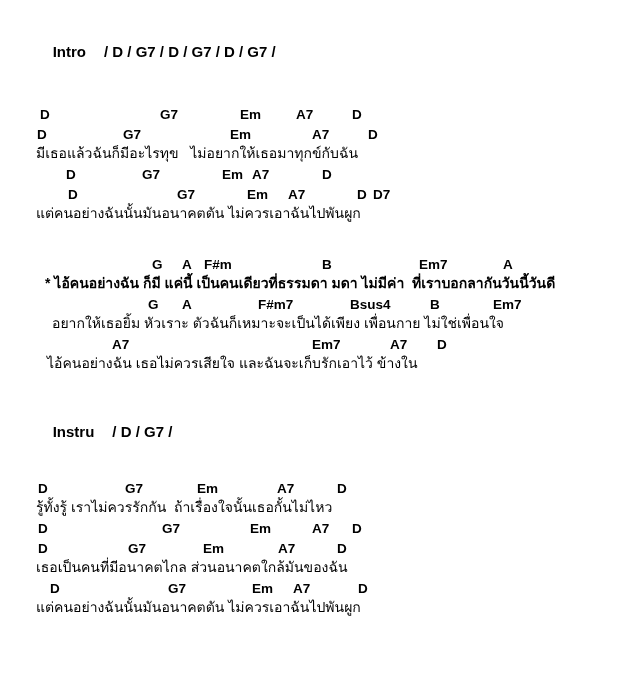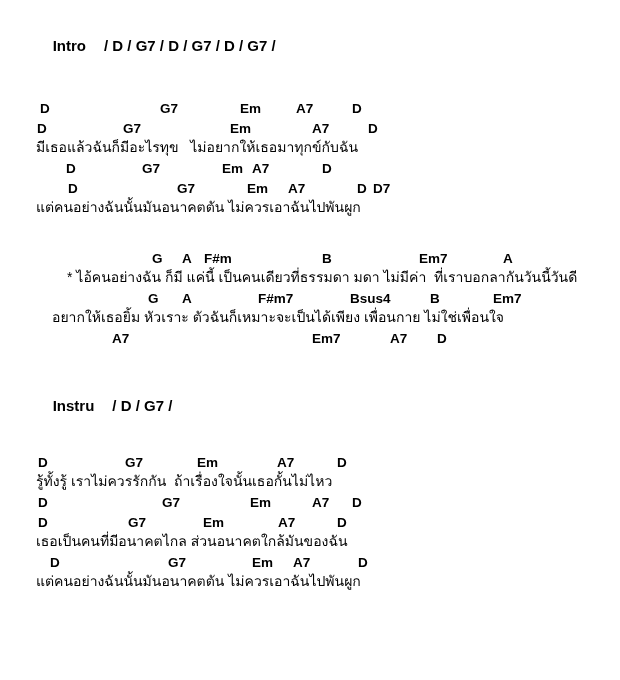--- a/index.html
+++ b/index.html
@@ -1,29 +1,29 @@
 <!DOCTYPE html>
 <html><head>
 <meta charset="utf-8">
 <style>
   html,body{margin:0;padding:0;background:#ffffff;}
   body{width:620px;height:680px;overflow:hidden;
        font-family:"Liberation Sans","DejaVu Sans",sans-serif;color:#000000;}
-  .sheet{position:relative;width:620px;height:680px;padding-top:16px;box-sizing:border-box;}
+  .sheet{position:relative;width:620px;height:680px;padding-top:22px;box-sizing:border-box;}
   .heading{margin-left:36px;font-size:15px;font-weight:bold;line-height:20px;white-space:pre;}
   .heading .hprog{margin-left:18px;}
   .block{margin:0;}
   .v1{margin-top:22px;}
   .chorus{margin-top:30px;}
   .instru-h{margin-top:28px;}
   .v2{margin-top:16px;}
   .chordrow{position:relative;height:20px;font-size:13.5px;font-weight:bold;}
   .ch{position:absolute;top:3px;white-space:pre;}
   .lyric{height:20px;line-height:19px;font-size:14px;white-space:pre;margin-left:36px;}
-  .ind45{margin-left:67px;}
+  .ind45{margin-left:45px;font-weight:bold;}
   .ind52{margin-left:52px;}
   .ind47{margin-left:47px;}
 </style>
 </head>
 <body>
 
 <div class="sheet">
 
   <div class="heading">
     <span>Intro</span><span class="hprog">/ D / G7 / D / G7 / D / G7 /</span>
@@ -86,20 +86,21 @@
       <span class="ch" style="left:493px">Em7</span>
     </div>
     <div class="lyric ind52">อยากให้เธอยิ้ม หัวเราะ ตัวฉันก็เหมาะจะเป็นได้เพียง เพื่อนกาย ไม่ใช่เพื่อนใจ</div>
 
     <div class="chordrow">
       <span class="ch" style="left:112px">A7</span>
       <span class="ch" style="left:312px">Em7</span>
       <span class="ch" style="left:390px">A7</span>
       <span class="ch" style="left:437px">D</span>
     </div>
+    <div class="lyric ind47">ไอ้คนอย่างฉัน เธอไม่ควรเสียใจ และฉันจะเก็บรักเอาไว้ ข้างใน</div>
   </div>
 
   <div class="heading instru-h">
     <span>Instru</span><span class="hprog">/ D / G7 /</span>
   </div>
 
   <div class="block v2">
     <div class="chordrow">
       <span class="ch" style="left:38px">D</span>
       <span class="ch" style="left:125px">G7</span>

